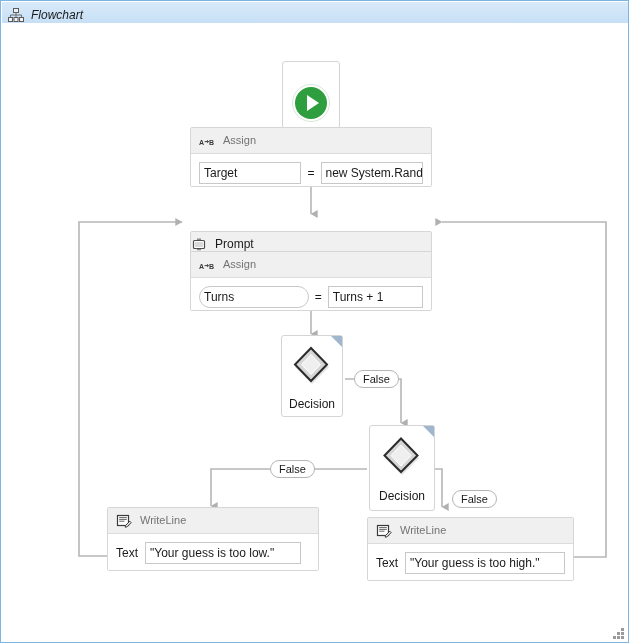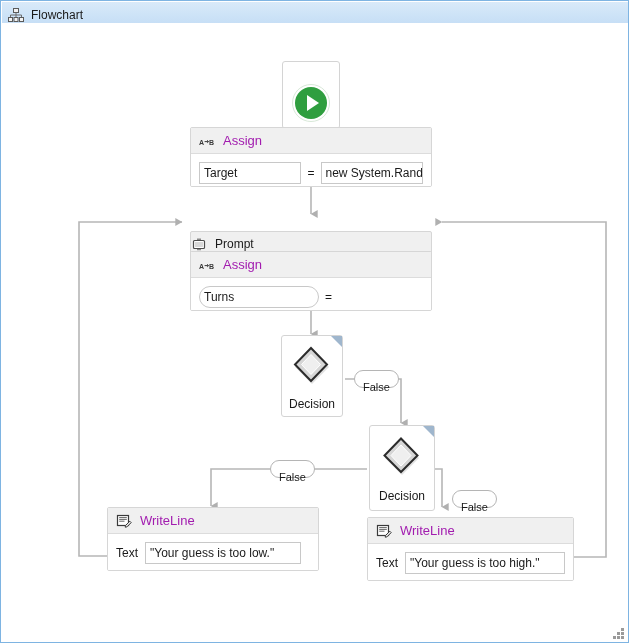--- a/index.html
+++ b/index.html
@@ -28,20 +28,21 @@
     left: 1px;
     top: 1px;
     width: 627px;
     height: 27px;
     box-sizing: border-box;
     background: linear-gradient(to bottom, #d9eaf9 0%, #cde3f7 50%, #c3dcf5 100%);
     border-bottom: 1px solid #a8cdec;
     display: flex;
     align-items: center;
     padding-left: 6px;
+    font-style: italic;
   }
   #titlebar .tb-icon {
     width: 16px;
     height: 16px;
     margin-right: 7px;
     flex: 0 0 auto;
   }
   #titlebar .tb-title {
     font-size: 12px;
     color: #1a1a1a;
@@ -96,22 +97,22 @@
     box-sizing: border-box;
   }
   .card-header .hdr-icon {
     width: 16px;
     height: 16px;
     flex: 0 0 auto;
     margin-right: 8px;
     display: block;
   }
   .card-header .hdr-title {
-    font-size: 13px;
-    color: #a21caf;
+    font-size: 11px;
+    color: #737373;
     line-height: 1;
   }
   .card-body {
     padding: 8px;
     display: flex;
     align-items: center;
     background: #ffffff;
   }
   .field {
     border: 1px solid #c8c8c8;
@@ -175,21 +176,21 @@
   
   .edge-label {
     position: absolute;
     background: #ffffff;
     border: 1px solid #b5b5b5;
     border-radius: 9px;
     font-size: 11px;
     color: #1a1a1a;
     height: 18px;
     line-height: 17px;
-    padding: 8px 8px;
+    padding: 0 8px;
     box-sizing: border-box;
     white-space: nowrap;
     z-index: 5;
   }
 
   #edges { position: absolute; left: 0; top: 0; width: 627px; height: 619px; }
 
   
   #grip { position: absolute; right: 3px; bottom: 3px; width: 13px; height: 13px; }
 </style>
@@ -294,20 +295,21 @@
             <text x="0" y="11.5" font-family="Liberation Sans, sans-serif" font-size="7" fill="#3a3a3a" font-weight="bold">A</text>
             <path d="M5.6,8.6 L9.2,8.6 M8.2,7.3 L9.6,8.6 L8.2,9.9" stroke="#3a3a3a" stroke-width="1" fill="none"></path>
             <text x="10" y="11.5" font-family="Liberation Sans, sans-serif" font-size="7" fill="#3a3a3a" font-weight="bold">B</text>
           </svg>
         </span>
         <span class="hdr-title">Assign</span>
       </div>
       <div class="card-body">
         <span class="field" style="width:120px;border-radius:11px;">Turns</span>
         <span class="eq">=</span>
+        <span class="field" style="width:104px;">Turns + 1</span>
       </div>
     </div>
 
     <div class="decision-node" style="left:279px; top:312px; width:62px; height:82px;">
       <span class="corner"></span>
       <span>
         <svg width="44" height="44" viewBox="0 0 44 44">
           <path d="M22 5 L39 22 L22 39 L5 22 Z" fill="#c9c9c9" opacity="0.55"></path>
           <path d="M21 3 L37 19.5 L21 36 L5 19.5 Z" fill="#d6d6d6" stroke="#2b2b2b" stroke-width="2"></path>
           <path d="M21 9.5 L30.5 19.5 L21 29.5 L11.5 19.5 Z" fill="#efefef" stroke="#ffffff" stroke-width="1"></path>

